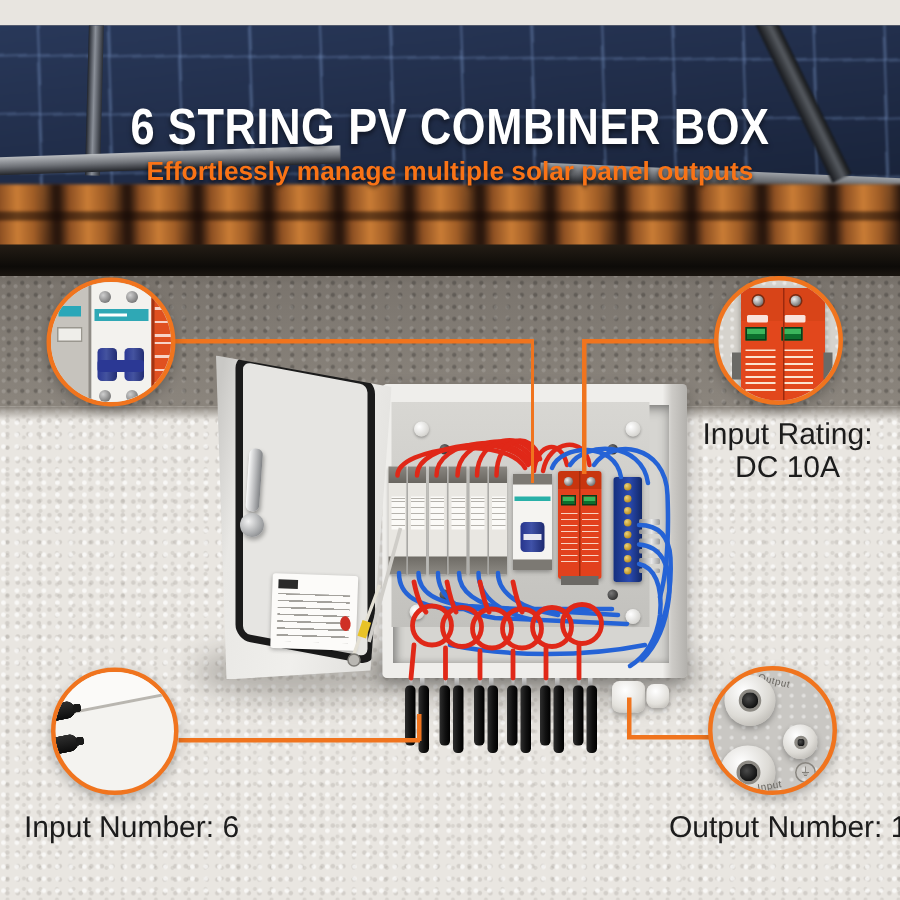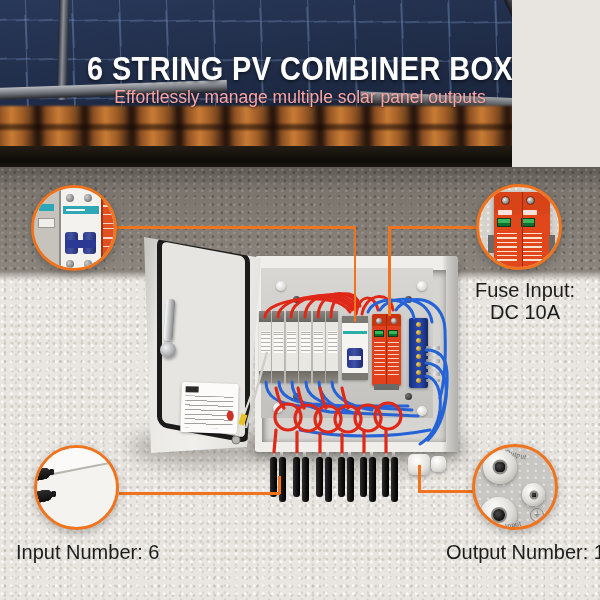--- a/index.html
+++ b/index.html
@@ -1,21 +1,21 @@
 <!DOCTYPE html>
 <html><head>
 <meta charset="utf-8">
 <style>
   html,body{margin:0;padding:0;background:#ffffff;}
   #stage{position:relative;width:600px;height:600px;overflow:hidden;
          font-family:"Liberation Sans",sans-serif;background:#e8e5e0;}
   #stage *{position:absolute;box-sizing:border-box;}
 
   
-  .hero{left:0;top:0;width:512px;height:167px;overflow:hidden;background:#141b2b;z-index:5;}
+  .hero{left:0;top:17px;width:600px;height:167px;overflow:hidden;background:#141b2b;z-index:5;}
   .panels{left:-20px;top:-25px;width:660px;height:150px;
     background:
       repeating-linear-gradient(91deg, rgba(130,160,210,.38) 0 1.6px, transparent 1.6px 47px),
       repeating-linear-gradient(2.5deg, rgba(130,160,210,.30) 0 1.6px, transparent 1.6px 39px),
       linear-gradient(175deg,#2a3a5c 0%,#222f4c 45%,#182238 100%);
     transform:rotate(-2.2deg);filter:blur(0.7px);}
   .panel-gap{left:58px;top:-4px;width:10px;height:104px;
     background:linear-gradient(90deg,#20242c,#8a8f98 45%,#2a2e36);transform:rotate(1.5deg);}
   .rail-left{left:-8px;top:84px;width:235px;height:12px;
     background:linear-gradient(180deg,#b9bcc0,#6d7076 55%,#23252a);transform:rotate(-2deg);filter:blur(.5px);}
@@ -26,22 +26,22 @@
   .roof{left:-10px;top:106px;width:620px;height:48px;filter:blur(1px);
     background:
       repeating-linear-gradient(89deg,#2a170d 0 3px,#8c4f22 10px,#c97c35 22px,#a05d26 33px,#53301605 40px,#2a170d 47px),
       linear-gradient(180deg,#7c4a22,#5e3518);}
   .roof-row{left:-10px;top:124px;width:620px;height:6px;background:rgba(20,10,5,.55);filter:blur(1.2px);}
   .eave{left:0;top:146px;width:600px;height:21px;
     background:linear-gradient(180deg,#241d15,#0d0b08 70%,#1a1510);}
   .hero-title{left:0;top:49px;width:600px;text-align:center;color:#ffffff;
     font-size:34px;font-weight:bold;letter-spacing:.5px;transform:scaleX(.85);
     text-shadow:0 2px 4px rgba(0,0,0,.55);white-space:nowrap;}
-  .hero-sub{left:0;top:87px;width:600px;text-align:center;color:#fca5a5;
-    font-size:17.5px;text-shadow:0 1px 3px rgba(0,0,0,.6);white-space:nowrap;}
+  .hero-sub{left:0;top:87px;width:600px;text-align:center;color:#f97316;
+    font-size:17.5px;text-shadow:0 1px 3px rgba(0,0,0,.6);white-space:nowrap;font-weight:bold;}
 
   
   .wall{left:0;top:167px;width:600px;height:433px;background-color:#e9e6e1;
     background-image:
       radial-gradient(circle at 25% 35%, rgba(255,255,255,.7) 0 1.2px, transparent 1.9px),
       radial-gradient(circle at 70% 60%, rgba(118,112,104,.20) 0 1.1px, transparent 1.9px),
       radial-gradient(circle at 45% 80%, rgba(118,112,104,.15) 0 1px, transparent 1.6px);
     background-size:9px 8px,7px 9px,11px 7px;z-index:1;}
   .wall-dark{left:0;top:167px;width:600px;height:104px;z-index:2;
     background-image:
@@ -479,17 +479,17 @@
     <div class="gland g2">
         <div class="hole"></div>
       </div>
     <div class="gland g3">
         <div class="hole"></div>
       </div>
     <div class="gnd-badge">⏚</div>
     <div class="gl-micro gl-bot">Input</div>
   </div>
 
-  <div class="ann t-fuse">Fuse Input: DC 10A</div>
+  <div class="ann t-fuse">Input Rating: DC 10A</div>
   <div class="ann t-input">Input Number: 6</div>
   <div class="ann t-output">Output Number: 1</div>
 
 </div>
 
 </body></html>

